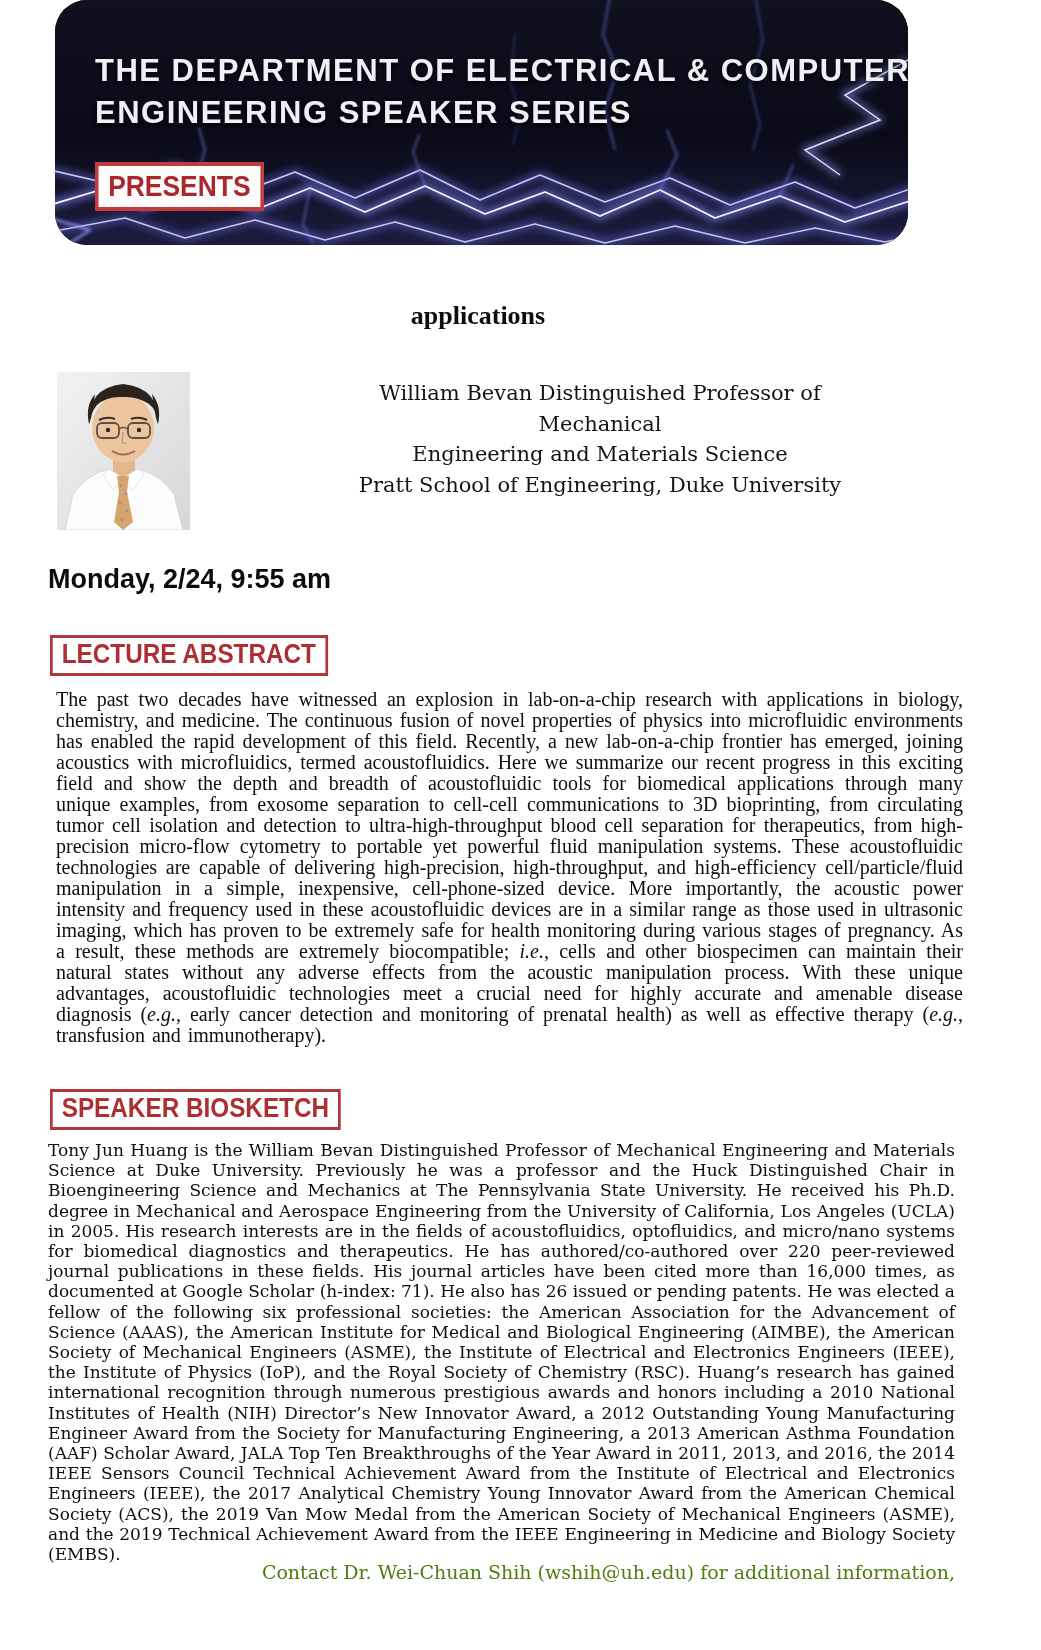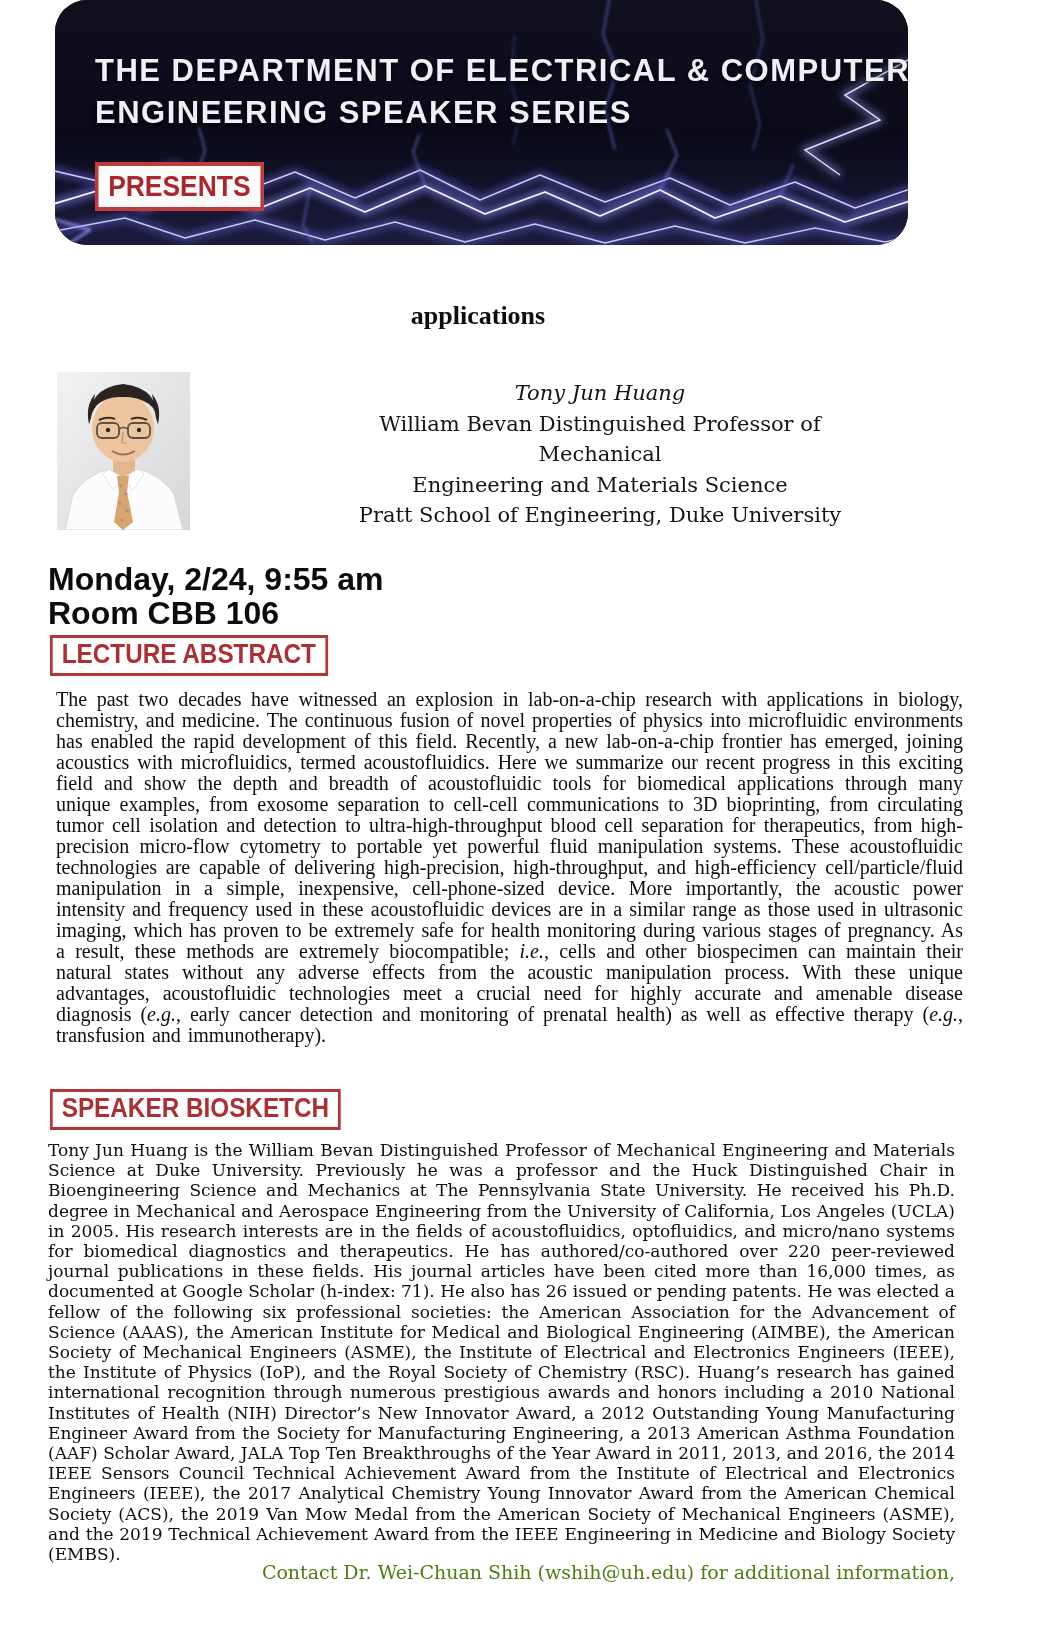--- a/index.html
+++ b/index.html
@@ -38,21 +38,21 @@
   .speaker-info {
     position:absolute; left:320px; top:378px; width:560px; text-align:center;
     font-family:"DejaVu Serif", serif; font-size:21px; line-height:30.5px; color:#141414;
   }
   .speaker-name { font-style:italic; }
 
   
   .event-block {
     position:absolute; left:48px; top:562px;
     font-family:"Liberation Sans", sans-serif; font-weight:bold;
-    font-size:32px; line-height:34px; color:#0c0c0c;
+    font-size:27px; line-height:34px; color:#0c0c0c;
   }
 
   
   .stamp {
     display:inline-block; border:3px solid #b23538; color:#ad2f33;
     background:#fff; font-family:"Liberation Sans", sans-serif; font-weight:bold;
     font-size:27px; line-height:31px; padding:1px 10px 3px;
     transform:scaleX(.9); transform-origin:left center; white-space:nowrap;
   }
   .stamp-abstract { position:absolute; left:50px; top:635px; }
@@ -171,29 +171,27 @@
     <rect x="71" y="51" width="22" height="15" rx="5" fill="none" stroke="#5a4f45" stroke-width="1.8"></rect>
     <path d="M62,57 Q66,54 71,57" stroke="#5a4f45" stroke-width="1.6" fill="none"></path>
     <circle cx="51" cy="58" r="2.2" fill="#2d2620"></circle>
     <circle cx="82" cy="58" r="2.2" fill="#2d2620"></circle>
 
     <path d="M66,60 L65,70 Q66,72 69,71" stroke="#c79b72" stroke-width="1.5" fill="none"></path>
     <path d="M55,79 Q66,86 78,79" stroke="#a66a55" stroke-width="2" fill="none"></path>
   </svg>
 
   <div class="speaker-info">
-    <div class="speaker-name">Tony Jun Huang</div>
     <div>William Bevan Distinguished Professor of Mechanical</div>
     <div>Engineering and Materials Science</div>
     <div>Pratt School of Engineering, Duke University</div>
   </div>
 
   <div class="event-block">
     <div>Monday, 2/24, 9:55 am</div>
-    <div>Room CBB 106</div>
   </div>
 
   <div class="stamp stamp-abstract">LECTURE ABSTRACT</div>
   <p class="abstract-text"><span>The past two decades have witnessed an explosion in lab-on-a-chip research with applications in biology, chemistry, and medicine. The continuous fusion of novel properties of physics into microfluidic environments has enabled the rapid development of this field. Recently, a new lab-on-a-chip frontier has emerged, joining acoustics with microfluidics, termed acoustofluidics. Here we summarize our recent progress in this exciting field and show the depth and breadth of acoustofluidic tools for biomedical applications through many unique examples, from exosome separation to cell-cell communications to 3D bioprinting, from circulating tumor cell isolation and detection to ultra-high-throughput blood cell separation for therapeutics, from high-precision micro-flow cytometry to portable yet powerful fluid manipulation systems. These acoustofluidic technologies are capable of delivering high-precision, high-throughput, and high-efficiency cell/particle/fluid manipulation in a simple, inexpensive, cell-phone-sized device. More importantly, the acoustic power intensity and frequency used in these acoustofluidic devices are in a similar range as those used in ultrasonic imaging, which has proven to be extremely safe for health monitoring during various stages of pregnancy. As a result, these methods are extremely biocompatible; </span><span class="it">i.e.</span><span>, cells and other biospecimen can maintain their natural states without any adverse effects from the acoustic manipulation process. With these unique advantages, acoustofluidic technologies meet a crucial need for highly accurate and amenable disease diagnosis (</span><span class="it">e.g.</span><span>, early cancer detection and monitoring of prenatal health) as well as effective therapy (</span><span class="it">e.g.</span><span>, transfusion and immunotherapy).</span></p>
 
   <div class="stamp stamp-bio">SPEAKER BIOSKETCH</div>
   <p class="bio-text">Tony Jun Huang is the William Bevan Distinguished Professor of Mechanical Engineering and Materials Science at Duke University. Previously he was a professor and the Huck Distinguished Chair in Bioengineering Science and Mechanics at The Pennsylvania State University. He received his Ph.D. degree in Mechanical and Aerospace Engineering from the University of California, Los Angeles (UCLA) in 2005.  His research interests are in the fields of acoustofluidics, optofluidics, and micro/nano systems for biomedical diagnostics and therapeutics. He has authored/co-authored over 220 peer-reviewed journal publications in these fields. His journal articles have been cited more than 16,000 times, as documented at Google Scholar (h-index: 71). He also has 26 issued or pending patents. He was elected a fellow of the following six professional societies: the American Association for the Advancement of Science (AAAS), the American Institute for Medical and Biological Engineering (AIMBE), the American Society of Mechanical Engineers (ASME), the Institute of Electrical and Electronics Engineers (IEEE), the Institute of Physics (IoP), and the Royal Society of Chemistry (RSC). Huang’s research has gained international recognition through numerous prestigious awards and honors including a 2010 National Institutes of Health (NIH) Director’s New Innovator Award, a 2012 Outstanding Young Manufacturing Engineer Award from the Society for Manufacturing Engineering, a 2013 American Asthma Foundation (AAF) Scholar Award, JALA Top Ten Breakthroughs of the Year Award in 2011, 2013, and 2016, the 2014 IEEE Sensors Council Technical Achievement Award from the Institute of Electrical and Electronics Engineers (IEEE), the 2017 Analytical Chemistry Young Innovator Award from the American Chemical Society (ACS), the 2019 Van Mow Medal from the American Society of Mechanical Engineers (ASME), and the 2019 Technical Achievement Award from the IEEE Engineering in Medicine and Biology Society (EMBS).</p>
 
   <div class="footer-contact">Contact Dr. Wei-Chuan Shih (wshih@uh.edu) for additional information,</div>
 

